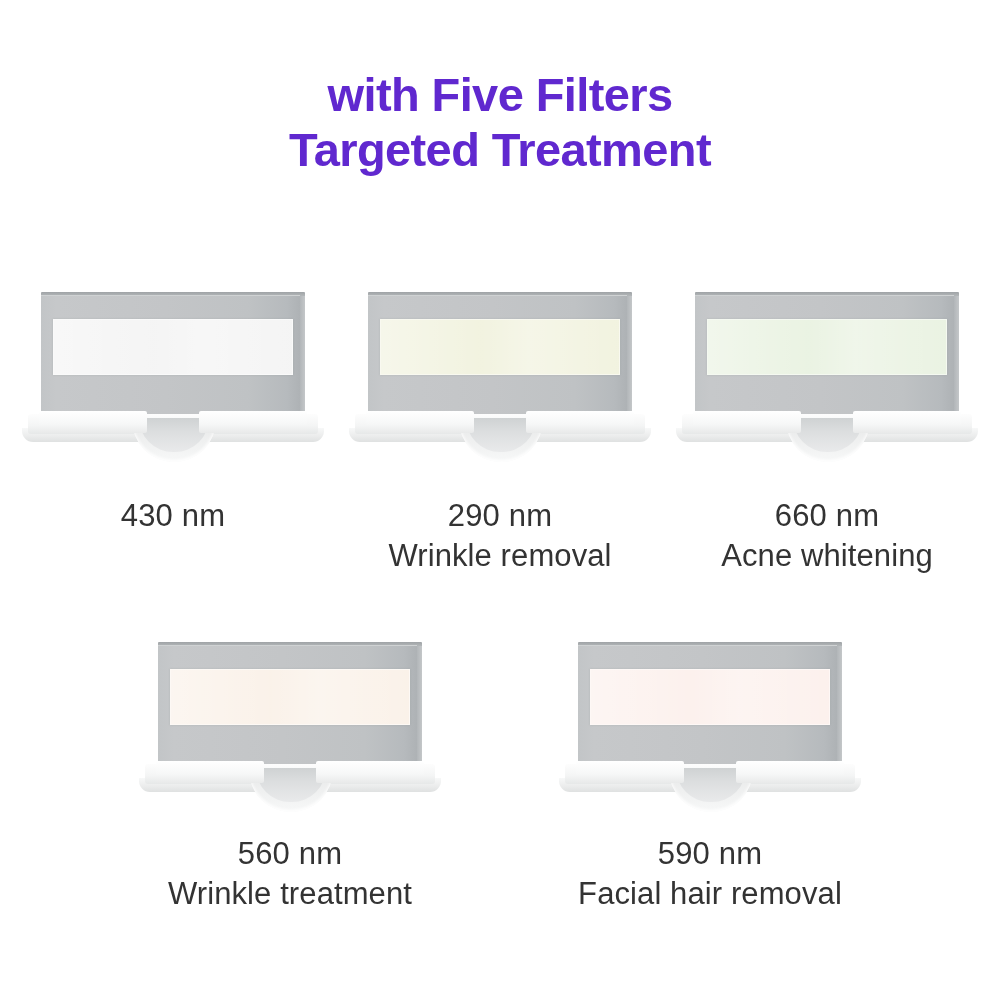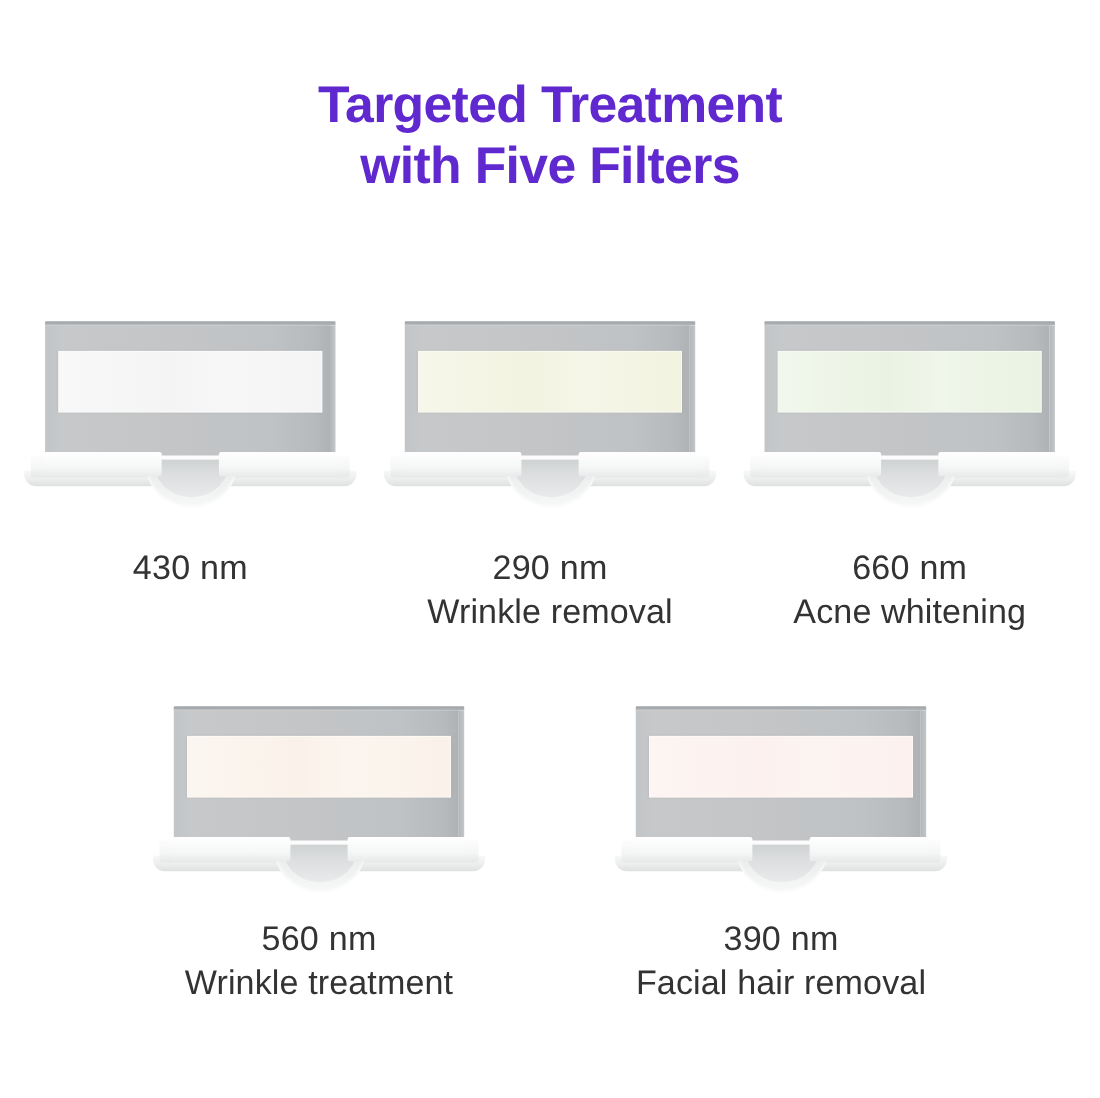--- a/index.html
+++ b/index.html
@@ -196,22 +196,22 @@
     font-size: 31px;
     letter-spacing: 0.1px;
     white-space: nowrap;
   }
   .row-bottom .caption { margin-top: 16px; }
 </style>
 </head>
 <body style="background: rgb(255, 255, 255);">
 
 <div class="title-block">
+  <span class="title-line" style="color: rgb(96, 40, 207);">with Five Filters</span>
   <span class="title-line" style="color: rgb(96, 40, 207);">Targeted Treatment</span>
-  <span class="title-line" style="color: rgb(96, 40, 207);">with Five Filters</span>
 </div>
 
 <div class="row row-top">
 
   <div class="filter-card">
     <div class="module">
       <div class="module-top-edge"></div>
       <div class="module-body"></div>
       <div class="module-shelf-lip"></div>
       <div class="module-shelf"></div>
@@ -290,18 +290,18 @@
       <div class="module-body"></div>
       <div class="module-shelf-lip"></div>
       <div class="module-shelf"></div>
       <div class="module-bowl"></div>
       <div class="module-bowl-inner"></div>
       <div class="module-shelf-wing-l"></div>
       <div class="module-shelf-wing-r"></div>
       <div class="module-window" style="background-color: rgb(252, 240, 236);"></div>
     </div>
     <div class="caption" style="color: rgb(51, 51, 51);">
-      <span class="caption-wavelength">390 nm</span>
+      <span class="caption-wavelength">590 nm</span>
       <span class="caption-benefit">Facial hair removal</span>
     </div>
   </div>
 
 </div>
 
 </body></html>

